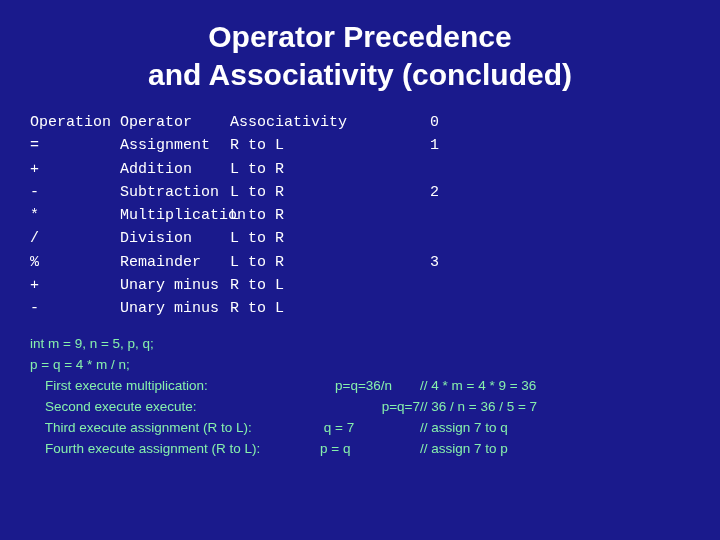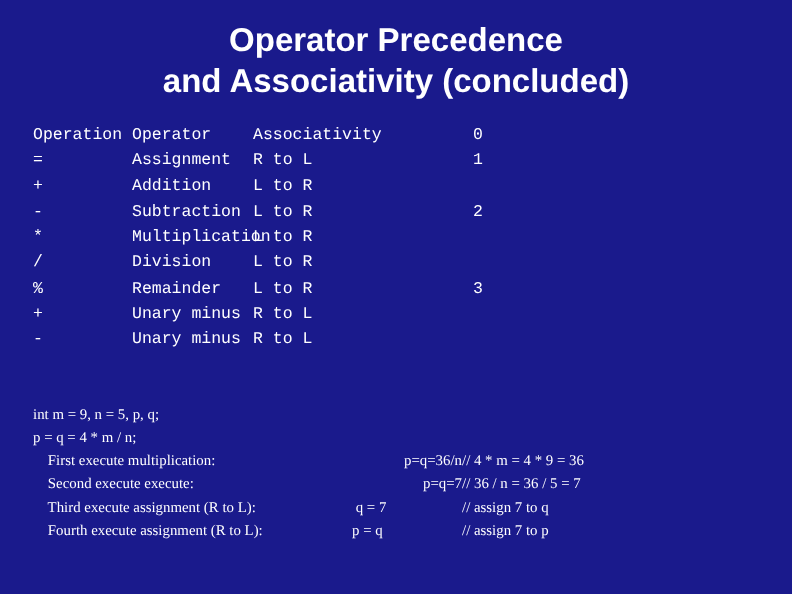--- a/index.html
+++ b/index.html
@@ -42,23 +42,22 @@
     }
 
     .table-grid .cell {
       font-family: 'Courier New', Courier, monospace;
       color: #ffffff;
     }
 
     .code-section {
       font-size: 13.5px;
       line-height: 1.55;
-      font-family: Liberation Serif, serif;
-      color: #ffffff;
-      margin-top: 33px;
+      font-family: Liberation Sans, sans-serif;
+      color: #86efac;
     }
 
     .code-section .line {
       white-space: pre;
     }
   </style>
 </head>
 <body>
 
 <div class="container">
@@ -115,21 +114,21 @@
       <div class="cell">Unary minus</div>
       <div class="cell">R to L</div>
     </div>
   </div>
 
   <div class="code-section">
     <div class="line">int m = 9, n = 5, p, q;</div>
     <div class="line">p = q = 4 * m / n;</div>
     <div style="display:flex;">
       <span style="min-width:290px; white-space:pre;">    First execute multiplication:</span>
-      <span style="min-width:100px; white-space:pre;text-align:right;">    p=q=36/n</span>
+      <span style="min-width:100px; white-space:pre;">    p=q=36/n</span>
       <span style="white-space:pre;">// 4 * m = 4 * 9 = 36</span>
     </div>
     <div style="display:flex;">
       <span style="min-width:290px; white-space:pre;">    Second execute execute:</span>
       <span style="min-width:100px; white-space:pre;text-align:right;">    p=q=7</span>
       <span style="white-space:pre;">// 36 / n = 36 / 5 = 7</span>
     </div>
     <div style="display:flex;align-items:flex-end;">
       <span style="min-width:290px; white-space:pre;">    Third execute assignment (R to L):</span>
       <span style="min-width:100px; white-space:pre;"> q = 7</span>

